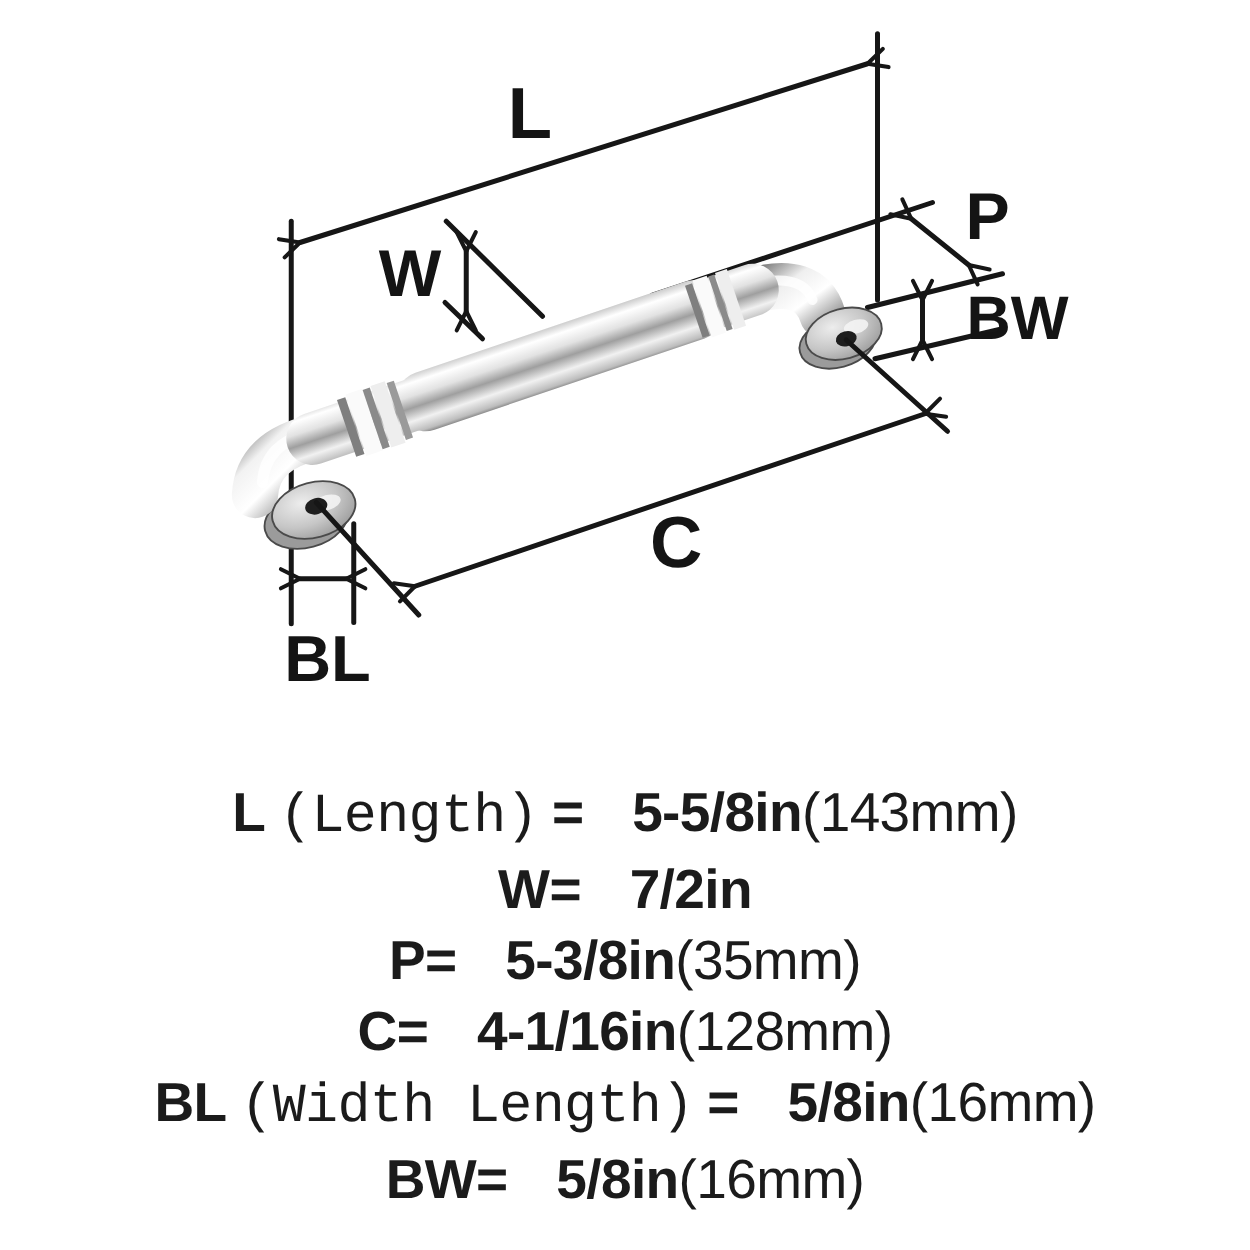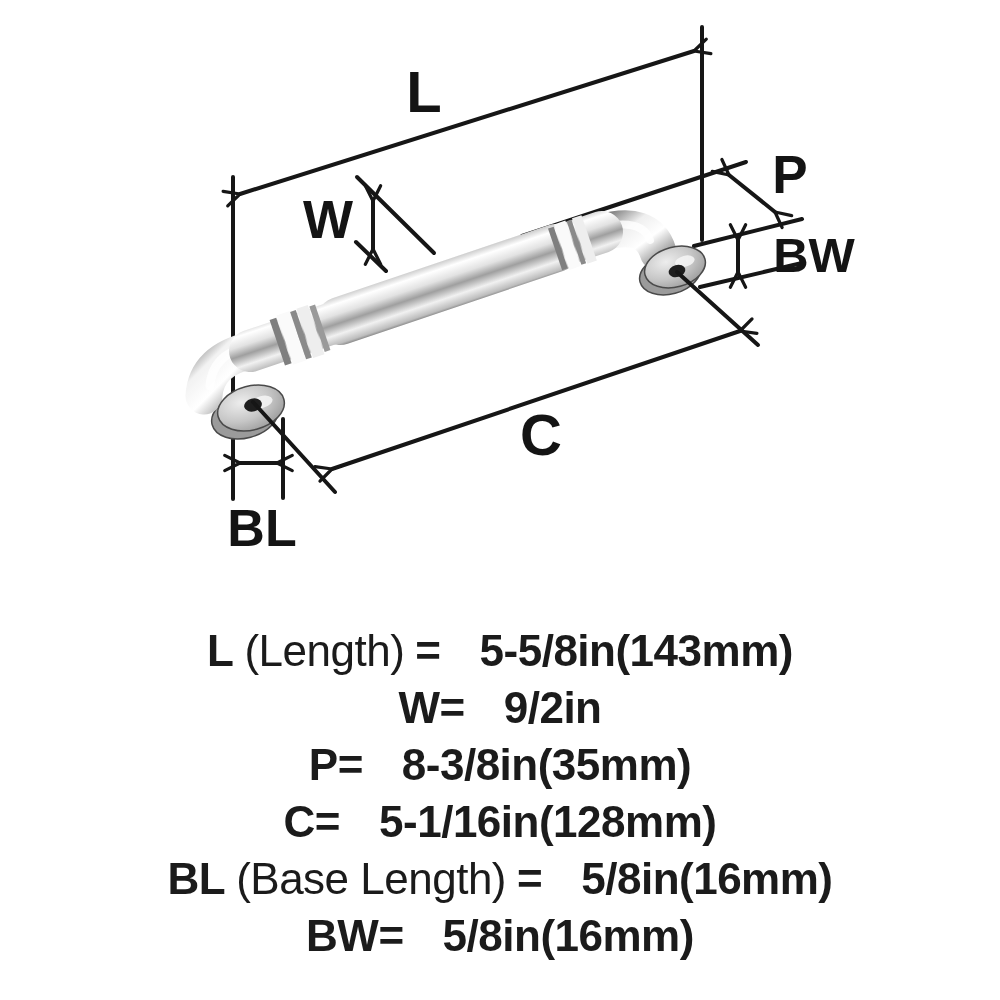--- a/index.html
+++ b/index.html
@@ -33,24 +33,24 @@
   .legend-row {
     display: flex;
     align-items: baseline;
     line-height: 57px;
     font-size: 44px;
     color: #1b1b1b;
     white-space: pre;
     letter-spacing: -0.5px;
   }
   .legend-row .sym   { font-weight: 700; }
-  .legend-row .desc  { font-weight: 400; margin: 0 11px; }
+  .legend-row .desc  { font-weight: 400; margin: 0 11px; font-family: Liberation Mono, monospace; }
   .legend-row .eq    { font-weight: 700; margin-right: 11px; }
   .legend-row .val   { font-weight: 700; margin-left: 28px; }
-  .legend-row .metric{ font-weight: 700; }
+  .legend-row .metric{ font-weight: 400; }
 </style>
 </head>
 <body>
 
 <div class="page">
 
   <div class="diagram-wrap">
     <svg width="1000" height="600" viewBox="0 0 1000 600">
       <defs>
         <marker id="ah" viewBox="0 0 22 22" refX="3" refY="11" markerWidth="21" markerHeight="21" markerUnits="userSpaceOnUse" orient="auto-start-reverse">
@@ -175,40 +175,40 @@
       <span class="sym">L</span>
       <span class="desc">(Length)</span>
       <span class="eq">=</span>
       <span class="val">5-5/8in</span>
       <span class="metric">(143mm)</span>
     </div>
 
     <div class="legend-row">
       <span class="sym">W</span>
       <span class="eq">=</span>
-      <span class="val">9/2in</span>
+      <span class="val">7/2in</span>
     </div>
 
     <div class="legend-row">
       <span class="sym">P</span>
       <span class="eq">=</span>
-      <span class="val">8-3/8in</span>
+      <span class="val">5-3/8in</span>
       <span class="metric">(35mm)</span>
     </div>
 
     <div class="legend-row">
       <span class="sym">C</span>
       <span class="eq">=</span>
-      <span class="val">5-1/16in</span>
+      <span class="val">4-1/16in</span>
       <span class="metric">(128mm)</span>
     </div>
 
     <div class="legend-row">
       <span class="sym">BL</span>
-      <span class="desc">(Base Length)</span>
+      <span class="desc">(Width Length)</span>
       <span class="eq">=</span>
       <span class="val">5/8in</span>
       <span class="metric">(16mm)</span>
     </div>
 
     <div class="legend-row">
       <span class="sym">BW</span>
       <span class="eq">=</span>
       <span class="val">5/8in</span>
       <span class="metric">(16mm)</span>

